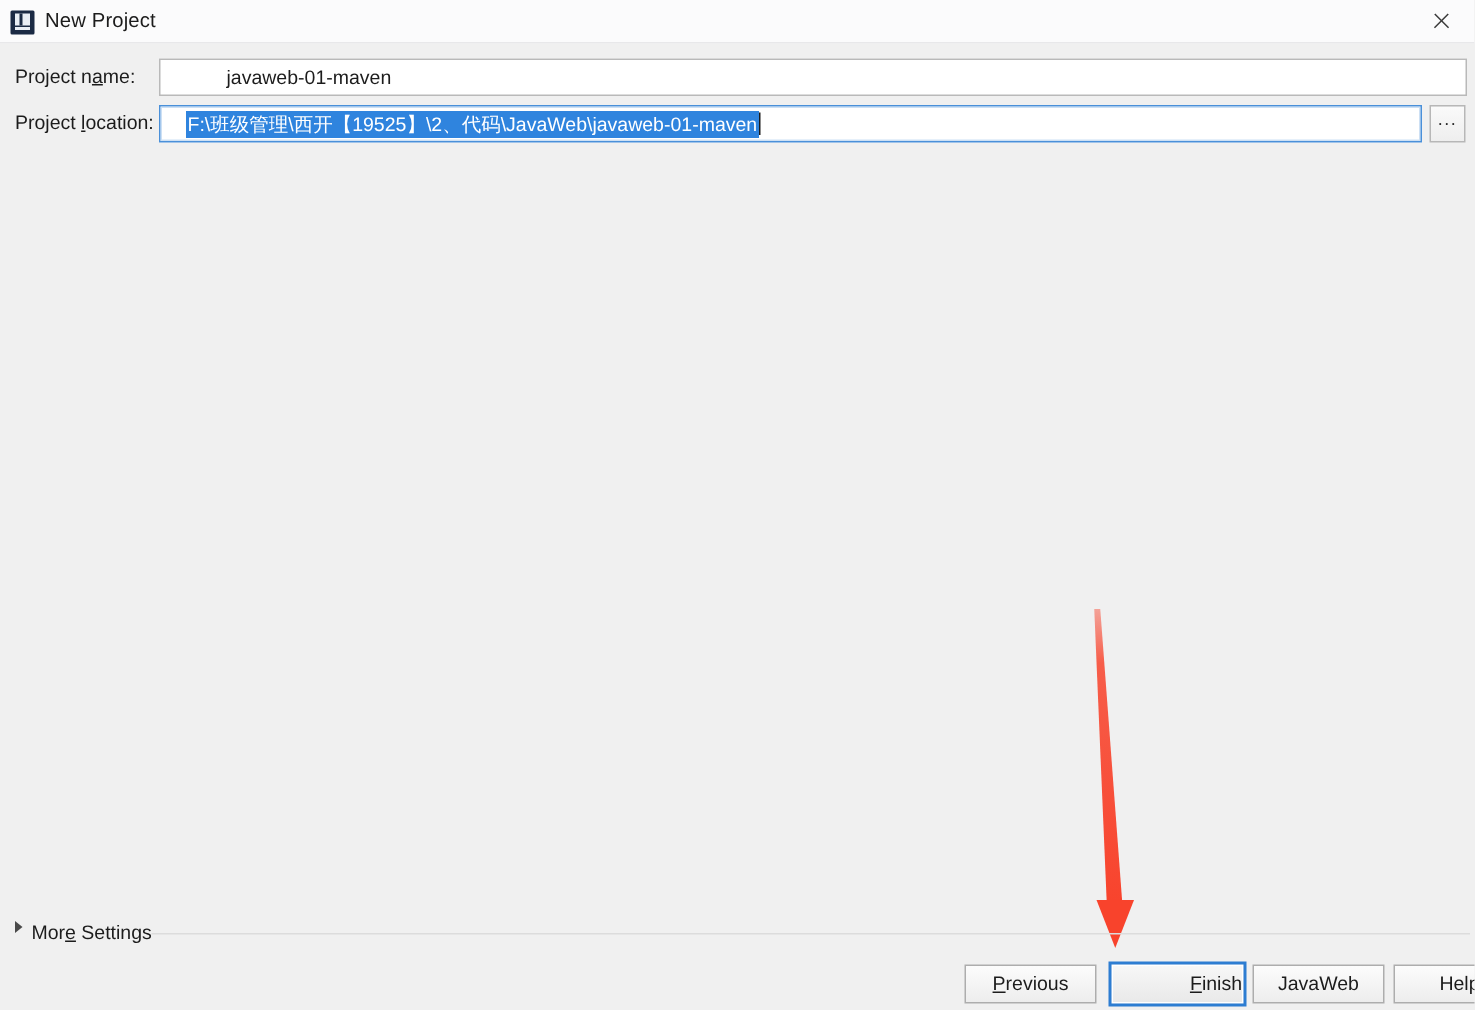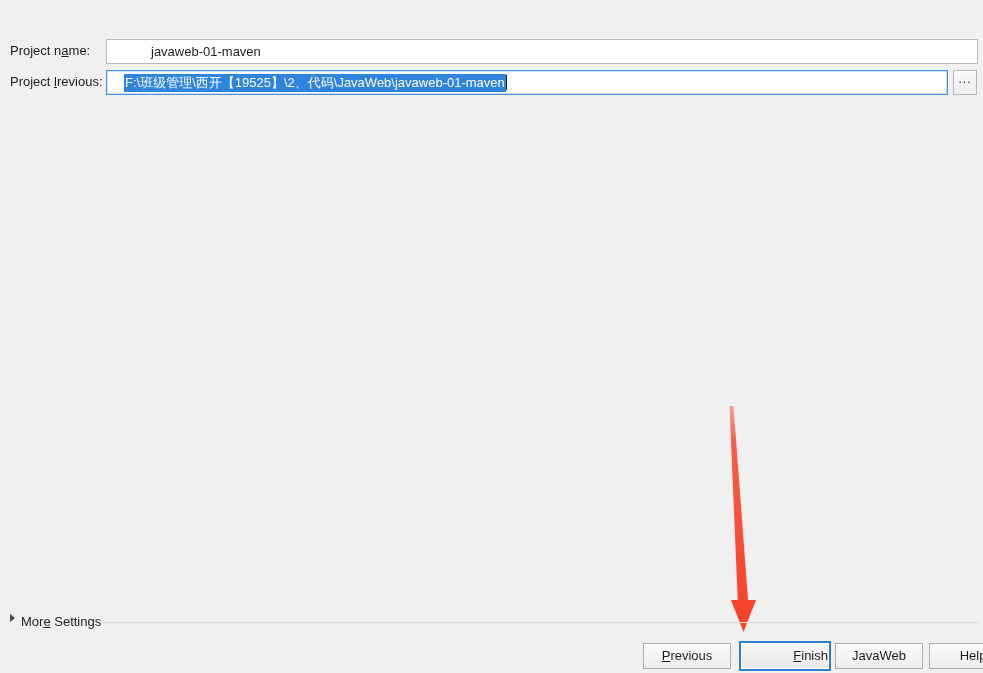--- a/index.html
+++ b/index.html
@@ -245,28 +245,40 @@
     text-align: right;
   }
   #btn-cancel   { left: 192px; width: 88px; }
   #btn-help     { left: 286px; width: 88px; }
 </style>
 </head>
 <body>
 
 <div id="dialog">
 
+  <div id="titlebar">
+    <div id="app-icon">
+      <div class="ij-glyph"></div>
+      <div class="ij-notch"></div>
+      <div class="ij-bar"></div>
+    </div>
+    <div id="window-title">New Project</div>
+    <div id="close-button" title="Close">
+      <span class="x-line a"></span>
+      <span class="x-line b"></span>
+    </div>
+  </div>
 
   <div class="form-row" id="row-name">
     <div class="field-label"><span>Project n</span><span class="mn">a</span><span>me:</span></div>
     <div class="text-field" id="project-name-input" title="javaweb-01-maven">javaweb-01-maven</div>
   </div>
 
   <div class="form-row" id="row-location">
-    <div class="field-label"><span>Project </span><span class="mn">l</span><span>revious:</span></div>
+    <div class="field-label"><span>Project </span><span class="mn">l</span><span>ocation:</span></div>
     <div class="text-field" id="project-location-input"><span class="selected-text">F:\班级管理\西开【19525】\2、代码\JavaWeb\javaweb-01-maven</span><span class="caret"></span></div>
   </div>
   <div id="browse-button">...</div>
 
   <svg id="annotation-arrow" viewBox="0 0 110 245" xmlns="http://www.w3.org/2000/svg">
     <defs>
       <linearGradient id="arrGrad" x1="0" y1="0" x2="0" y2="1">
         <stop offset="0%" stop-color="#f8432c" stop-opacity="0.45"></stop>
         <stop offset="18%" stop-color="#f8432c" stop-opacity="0.85"></stop>
         <stop offset="100%" stop-color="#f8432c" stop-opacity="1"></stop>

